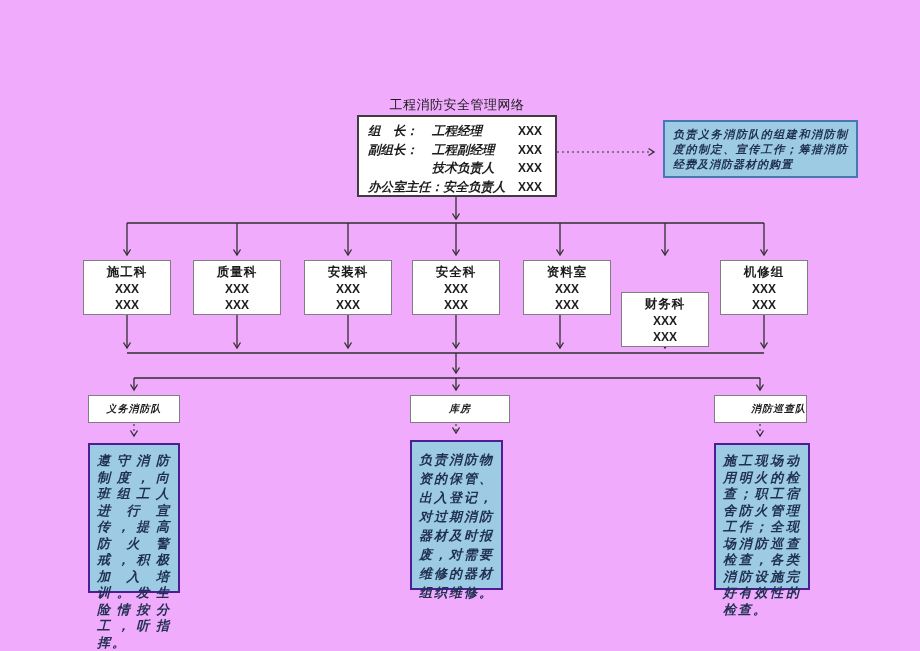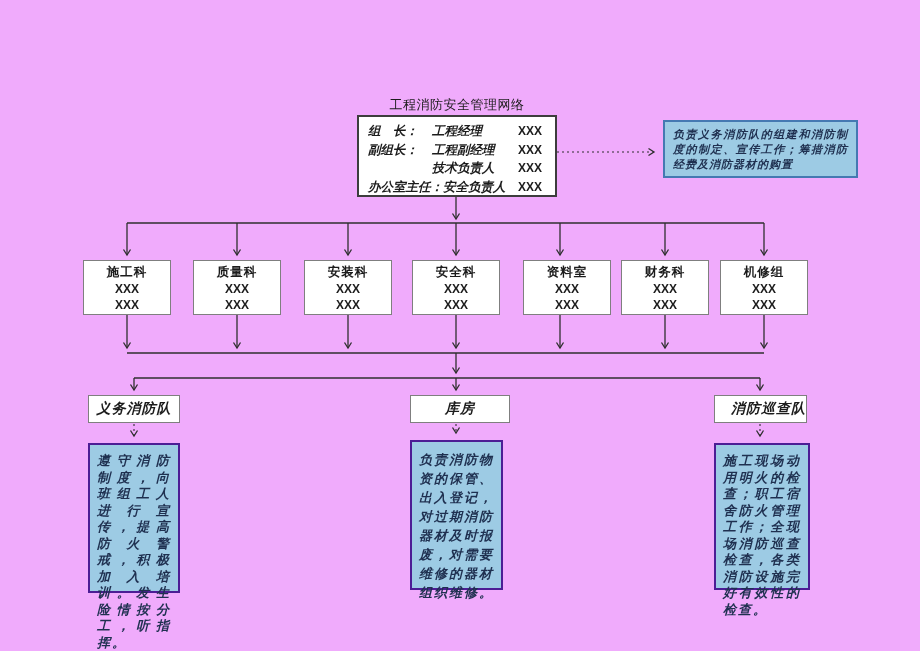--- a/index.html
+++ b/index.html
@@ -34,26 +34,26 @@
 
   .dept {
     position:absolute; top:260px; width:88px; height:55px;
     border:1px solid #7f7f7f; box-sizing:border-box; background:#fff; text-align:center;
   }
   .dept .d-title { font-size:12.5px; font-weight:600;
                    letter-spacing:1px; line-height:17px; margin-top:3px; color:#1c1c1c; }
   .dept .d-member { font-family:"Liberation Sans", sans-serif; font-weight:700;
                     font-size:12px; line-height:16px; color:#1c1c1c; }
   .d1{left:83px;}  .d2{left:193px;} .d3{left:304px;} .d4{left:412px;}
-  .d5{left:516px;margin-left:7px;} .d6{left:621px;} .d7{left:720px;}
+  .d5{left:516px;margin-left:7px;} .d6{left:621px;margin-top:32px;} .d7{left:720px;}
 
   .team-label {
     position:absolute; top:395px; height:28px; box-sizing:border-box;
     border:1px solid #7f7f7f; background:#fff; text-align:center;
-    font-style:italic; font-weight:600; font-size:14px; line-height:26px;
+    font-style:italic; font-weight:600; font-size:10px; line-height:26px;
     letter-spacing:1px; color:#1c1c1c;
   }
   .t1{left:88px;  width:92px;}
   .t2{left:410px; width:100px;}
   .t3{left:714px; width:93px;text-align:right;}
 
   .duty-note {
     position:absolute; background:#9DCBE4; border:2px solid #4c1d95;
     box-sizing:border-box; font-style:italic; font-weight:600;
     font-size:13px; letter-spacing:2px; color:#1f3050;

